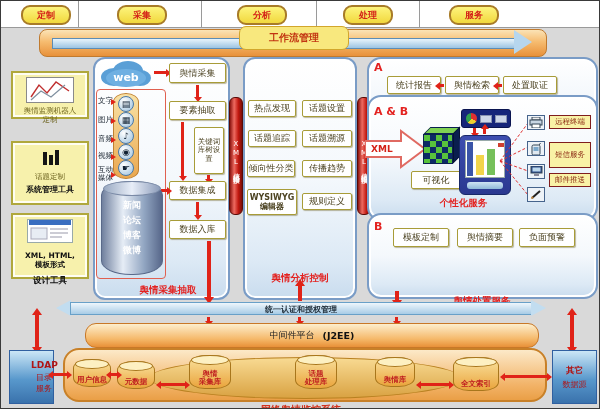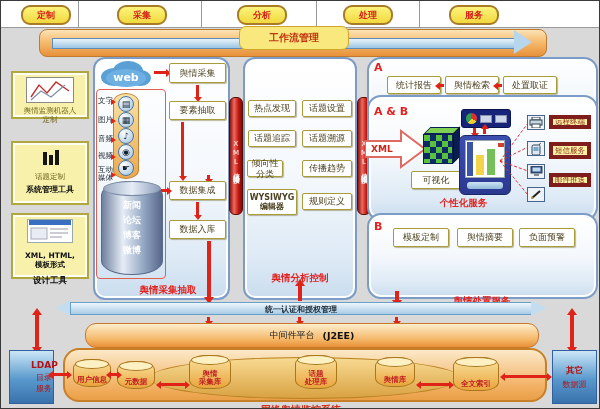--- a/index.html
+++ b/index.html
@@ -27,21 +27,21 @@
   .tlabel{color:#6e6420;font-size:7.5px;line-height:1.25;text-align:center;white-space:pre-line;}
   .tcap{color:#111;font-weight:700;font-size:8px;text-align:center;}
   
   .panel{position:absolute;border:2px solid #7a9cc6;border-radius:12px;
          background:linear-gradient(180deg,#ffffff 0%,#f4f8fc 50%,#dce9f5 85%,#c9dcee 100%);
          box-shadow:inset 0 0 0 2px #ffffff;box-sizing:border-box;}
   .plabel{position:absolute;color:#e32220;font-weight:700;font-size:9.5px;text-align:center;}
   .ybox{position:absolute;background:#ffffff;border:1px solid #a89c38;border-radius:2px;
         display:flex;align-items:center;justify-content:center;text-align:center;
         color:#4c4322;font-size:9px;line-height:1.15;box-shadow:1px 1px 1px rgba(110,100,40,.45);white-space:pre-line;box-sizing:border-box;}
-  .lblbox{position:absolute;background:#f9f2a6;border:4px solid #7f1d1d;display:flex;align-items:center;justify-content:center;
+  .lblbox{position:absolute;background:#f9f2a6;border:1px solid #7f1d1d;display:flex;align-items:center;justify-content:center;
         color:#8c2a14;font-size:7.5px;box-sizing:border-box;}
   
   .redbar{position:absolute;width:14px;height:118px;border:1px solid #5a0a06;border-radius:6px;
           background:linear-gradient(90deg,#8c1410,#ee6a60 35%,#c01810 70%,#7a0e08);
           color:#fff;font-size:7px;letter-spacing:1px;writing-mode:vertical-rl;text-orientation:upright;
           display:flex;align-items:center;justify-content:center;box-sizing:border-box;}
   
   .arrV{position:absolute;width:4px;background:#e02318;}
   .arrV.up::before{content:"";position:absolute;top:-7px;left:-3px;border-left:5px solid transparent;border-right:5px solid transparent;border-bottom:7px solid #e02318;}
   .arrV.down::after{content:"";position:absolute;bottom:-7px;left:-3px;border-left:5px solid transparent;border-right:5px solid transparent;border-top:7px solid #e02318;}
@@ -176,20 +176,21 @@
     <ellipse cx="31" cy="13" rx="15" ry="10" fill="#5a9fd6"></ellipse>
     <ellipse cx="43" cy="20" rx="11" ry="8" fill="#5a9fd6"></ellipse>
     <ellipse cx="29" cy="20" rx="20" ry="9" fill="#6fb0e2"></ellipse>
     <text x="29" y="20" text-anchor="middle" dominant-baseline="middle" fill="#ffffff" font-size="11" font-weight="bold">web</text>
   </svg>
   <div class="arrH right sm" style="left:153px;top:70px;width:12px;"></div>
   <div class="ybox" style="left:168px;top:62px;width:57px;height:20px;">舆情采集</div>
   <div class="arrV down sm" style="left:195px;top:84px;height:12px;"></div>
   <div class="ybox" style="left:168px;top:100px;width:57px;height:19px;">要素抽取</div>
   <div class="arrV down sm" style="left:180px;top:121px;height:54px;"></div>
+  <div class="ybox" style="left:193px;top:126px;width:30px;height:47px;font-size:7.5px;padding:1px;">关键词库树设置</div>
   <div class="arrV down sm" style="left:206px;top:174px;height:4px;"></div>
   <div class="ybox" style="left:168px;top:180px;width:57px;height:19px;">数据集成</div>
   <div class="arrV down sm" style="left:195px;top:201px;height:13px;"></div>
   <div class="ybox" style="left:168px;top:219px;width:57px;height:19px;">数据入库</div>
 
   <div class="abs" style="left:95px;top:88px;width:68px;height:188px;border:1px solid #e06050;border-radius:4px;"></div>
   <div class="mediacol">
     <div class="micon">▤</div>
     <div class="micon">▦</div>
     <div class="micon">♪</div>
@@ -217,21 +218,21 @@
   <div class="plabel" style="left:92px;top:283px;width:150px;">舆情采集抽取</div>
 
   <div class="redbar" style="left:228px;top:96px;">XML信息传输接口</div>
   <div class="redbar" style="left:356px;top:96px;">XML信息传输接口</div>
 
   <div class="panel" style="left:242px;top:56px;width:114px;height:243px;"></div>
   <div class="ybox" style="left:247px;top:99px;width:48px;height:17px;">热点发现</div>
   <div class="ybox" style="left:301px;top:99px;width:50px;height:17px;">话题设置</div>
   <div class="ybox" style="left:247px;top:129px;width:48px;height:17px;">话题追踪</div>
   <div class="ybox" style="left:301px;top:129px;width:50px;height:17px;">话题溯源</div>
-  <div class="ybox" style="left:246px;top:159px;width:36px;height:17px;">倾向性分类</div>
+  <div class="ybox" style="left:246px;top:159px;width:48px;height:17px;">倾向性分类</div>
   <div class="ybox" style="left:301px;top:159px;width:50px;height:17px;">传播趋势</div>
   <div class="ybox" style="left:246px;top:188px;width:50px;height:26px;font-size:8px;font-weight:700;">WYSIWYG
 编辑器</div>
   <div class="ybox" style="left:301px;top:192px;width:50px;height:17px;">规则定义</div>
   <div class="plabel" style="left:242px;top:271px;width:114px;">舆情分析控制</div>
 
   <div class="panel" style="left:366px;top:56px;width:231px;height:76px;border-radius:14px;"></div>
   <div class="stag" style="left:373px;top:60px;">A</div>
   <div class="ybox" style="left:386px;top:75px;width:54px;height:18px;">统计报告</div>
   <div class="ybox" style="left:444px;top:75px;width:54px;height:18px;">舆情检索</div>
@@ -295,21 +296,21 @@
         <rect x="4" y="8" width="5" height="2" fill="#889"></rect>
       </svg>
   </div>
   <div class="chicon" style="top:186px;">
     <svg width="13" height="11" viewBox="0 0 13 11">
         <line x1="2" y1="9" x2="10" y2="2" stroke="#222" stroke-width="2"></line>
         <polygon points="1,10 4,9 2,7" fill="#c08030"></polygon>
       </svg>
   </div>
   <div class="lblbox" style="left:548px;top:114px;width:42px;height:14px;">远程终端</div>
-  <div class="lblbox" style="left:548px;top:141px;width:42px;height:17px;">短信服务</div>
+  <div class="lblbox" style="left:548px;top:141px;width:42px;height:26px;">短信服务</div>
   <div class="lblbox" style="left:548px;top:172px;width:42px;height:14px;">邮件推送</div>
 
   <div class="panel" style="left:366px;top:212px;width:231px;height:86px;border-radius:14px;"></div>
   <div class="stag" style="left:373px;top:219px;">B</div>
   <div class="ybox" style="left:392px;top:227px;width:56px;height:19px;">模板定制</div>
   <div class="ybox" style="left:456px;top:227px;width:56px;height:19px;">舆情摘要</div>
   <div class="ybox" style="left:518px;top:227px;width:56px;height:19px;">负面预警</div>
   <div class="plabel" style="left:426px;top:278px;width:110px;margin-top:16px;">舆情处置服务</div>
 
   <div class="arrV down" style="left:206px;top:240px;height:56px;"></div>

